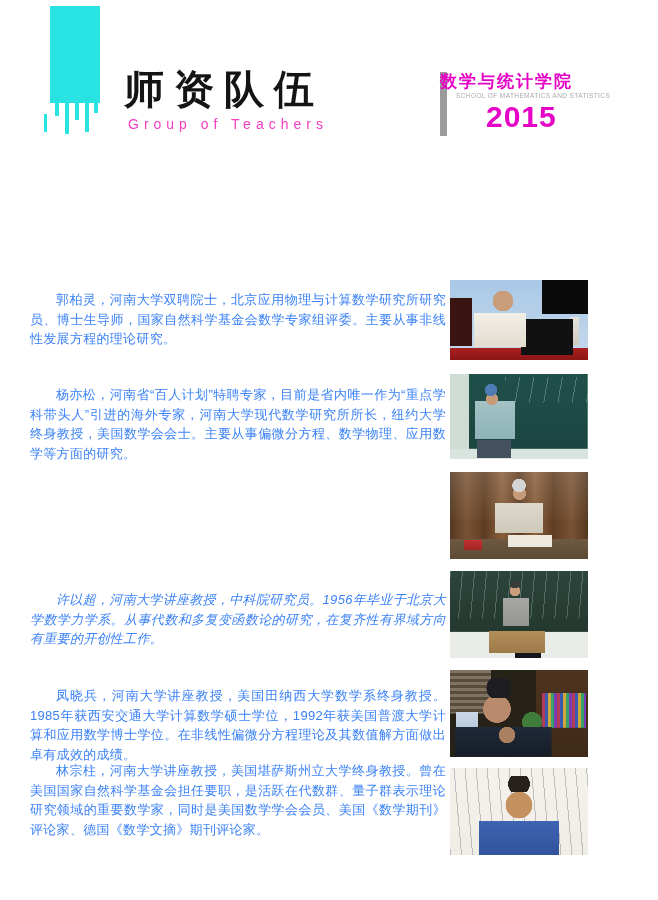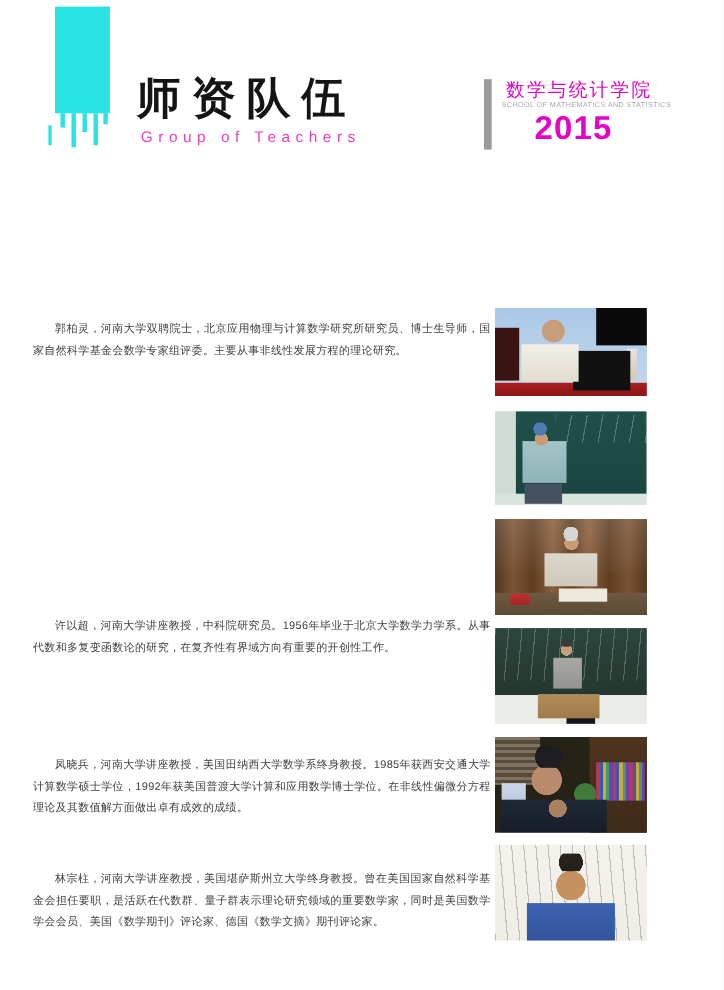--- a/index.html
+++ b/index.html
@@ -16,31 +16,31 @@
   .logo .b3 { left:75px; top:103px; height:17px; }
   .logo .b4 { left:85px; top:103px; height:29px; }
   .logo .b5 { left:94px; top:103px; height:10px; }
 
   .title { position:absolute; left:124px; top:62px; font-size:40px; font-weight:700; color:#141414; letter-spacing:10px; white-space:nowrap; }
   .subtitle { position:absolute; left:128px; top:116px; font-size:14px; font-weight:400; color:#f23cc0; letter-spacing:5px; white-space:nowrap; }
 
   
   .dept { position:absolute; left:440px; top:70px; width:218px; }
   .dept-bar { position:absolute; left:0; top:2px; width:7px; height:64px; background:#9b9b9b; }
-  .dept-name { position:absolute; left:20px; top:0; font-size:17px; font-weight:400; color:#e504c6; letter-spacing:2px; white-space:nowrap; }
+  .dept-name { position:absolute; left:0; top:0; font-size:17px; font-weight:700; color:#e504c6; letter-spacing:2px; white-space:nowrap; }
   .dept-en { position:absolute; left:16px; top:22px; font-size:6.5px; color:#a9a9a9; letter-spacing:0.4px; white-space:nowrap; }
   .dept-year { position:absolute; left:16px; top:30px; font-size:30px; font-weight:700; color:#e504c6; letter-spacing:1px;margin-left:30px; }
 
   
   .intro { position:absolute; left:30px; top:180px; width:602px; font-size:15.5px; line-height:22px; font-weight:600; color:#1e1e1e; text-align:justify; text-indent:2em; }
 
   
-  .bio { position:absolute; left:30px; width:416px; font-size:10px; line-height:19.5px; color:#404040; text-align:justify; text-indent:2em; letter-spacing:0.3px; }
+  .bio { position:absolute; left:30px; width:416px; font-size:13px; line-height:19.5px; color:#3b82f6; text-align:justify; text-indent:2em; letter-spacing:0.3px; }
   .bio1 { top:290px; } .bio2 { top:385px; } .bio3 { top:486px; }
-  .bio4 { top:560px; } .bio5 { top:686px; } .bio6 { top:790px; }
+  .bio4 { top:590px;font-style:italic; } .bio5 { top:686px; } .bio6 { top:761px; }
 
   .photo { position:absolute; left:450px; width:138px; background-repeat:no-repeat; }
 
   
   .p1 { top:280px; height:80px;
     background-color:#b7d0e8;
     background-image:
       radial-gradient(circle, #c99d79 0 60%, rgba(0,0,0,0) 62%),
       linear-gradient(#f2efe8,#e3ddcf),
       linear-gradient(#111,#111),
@@ -146,20 +146,21 @@
     <div class="dept-bar"></div>
     <div class="dept-name">数学与统计学院</div>
     <div class="dept-en">SCHOOL OF MATHEMATICS AND STATISTICS</div>
     <div class="dept-year">2015</div>
   </div>
 
 
   <p class="bio bio1">郭柏灵，河南大学双聘院士，北京应用物理与计算数学研究所研究员、博士生导师，国家自然科学基金会数学专家组评委。主要从事非线性发展方程的理论研究。</p>
   <div class="photo p1" role="img" aria-label="seated-at-lecture-desk-with-laptop-photo"></div>
 
+  <p class="bio bio2">杨亦松，河南省“百人计划”特聘专家，目前是省内唯一作为“重点学科带头人”引进的海外专家，河南大学现代数学研究所所长，纽约大学终身教授，美国数学会会士。主要从事偏微分方程、数学物理、应用数学等方面的研究。</p>
   <div class="photo p2" role="img" aria-label="standing-before-chalkboard-with-cap-photo"></div>
 
   <div class="photo p3" role="img" aria-label="seated-at-study-desk-bookcases-photo"></div>
 
   <p class="bio bio4">许以超，河南大学讲座教授，中科院研究员。1956年毕业于北京大学数学力学系。从事代数和多复变函数论的研究，在复齐性有界域方向有重要的开创性工作。</p>
   <div class="photo p4" role="img" aria-label="lecturing-at-podium-chalkboard-photo"></div>
 
   <p class="bio bio5">凤晓兵，河南大学讲座教授，美国田纳西大学数学系终身教授。1985年获西安交通大学计算数学硕士学位，1992年获美国普渡大学计算和应用数学博士学位。在非线性偏微分方程理论及其数值解方面做出卓有成效的成绩。</p>
   <div class="photo p5" role="img" aria-label="office-portrait-chin-on-hand-photo"></div>
 

